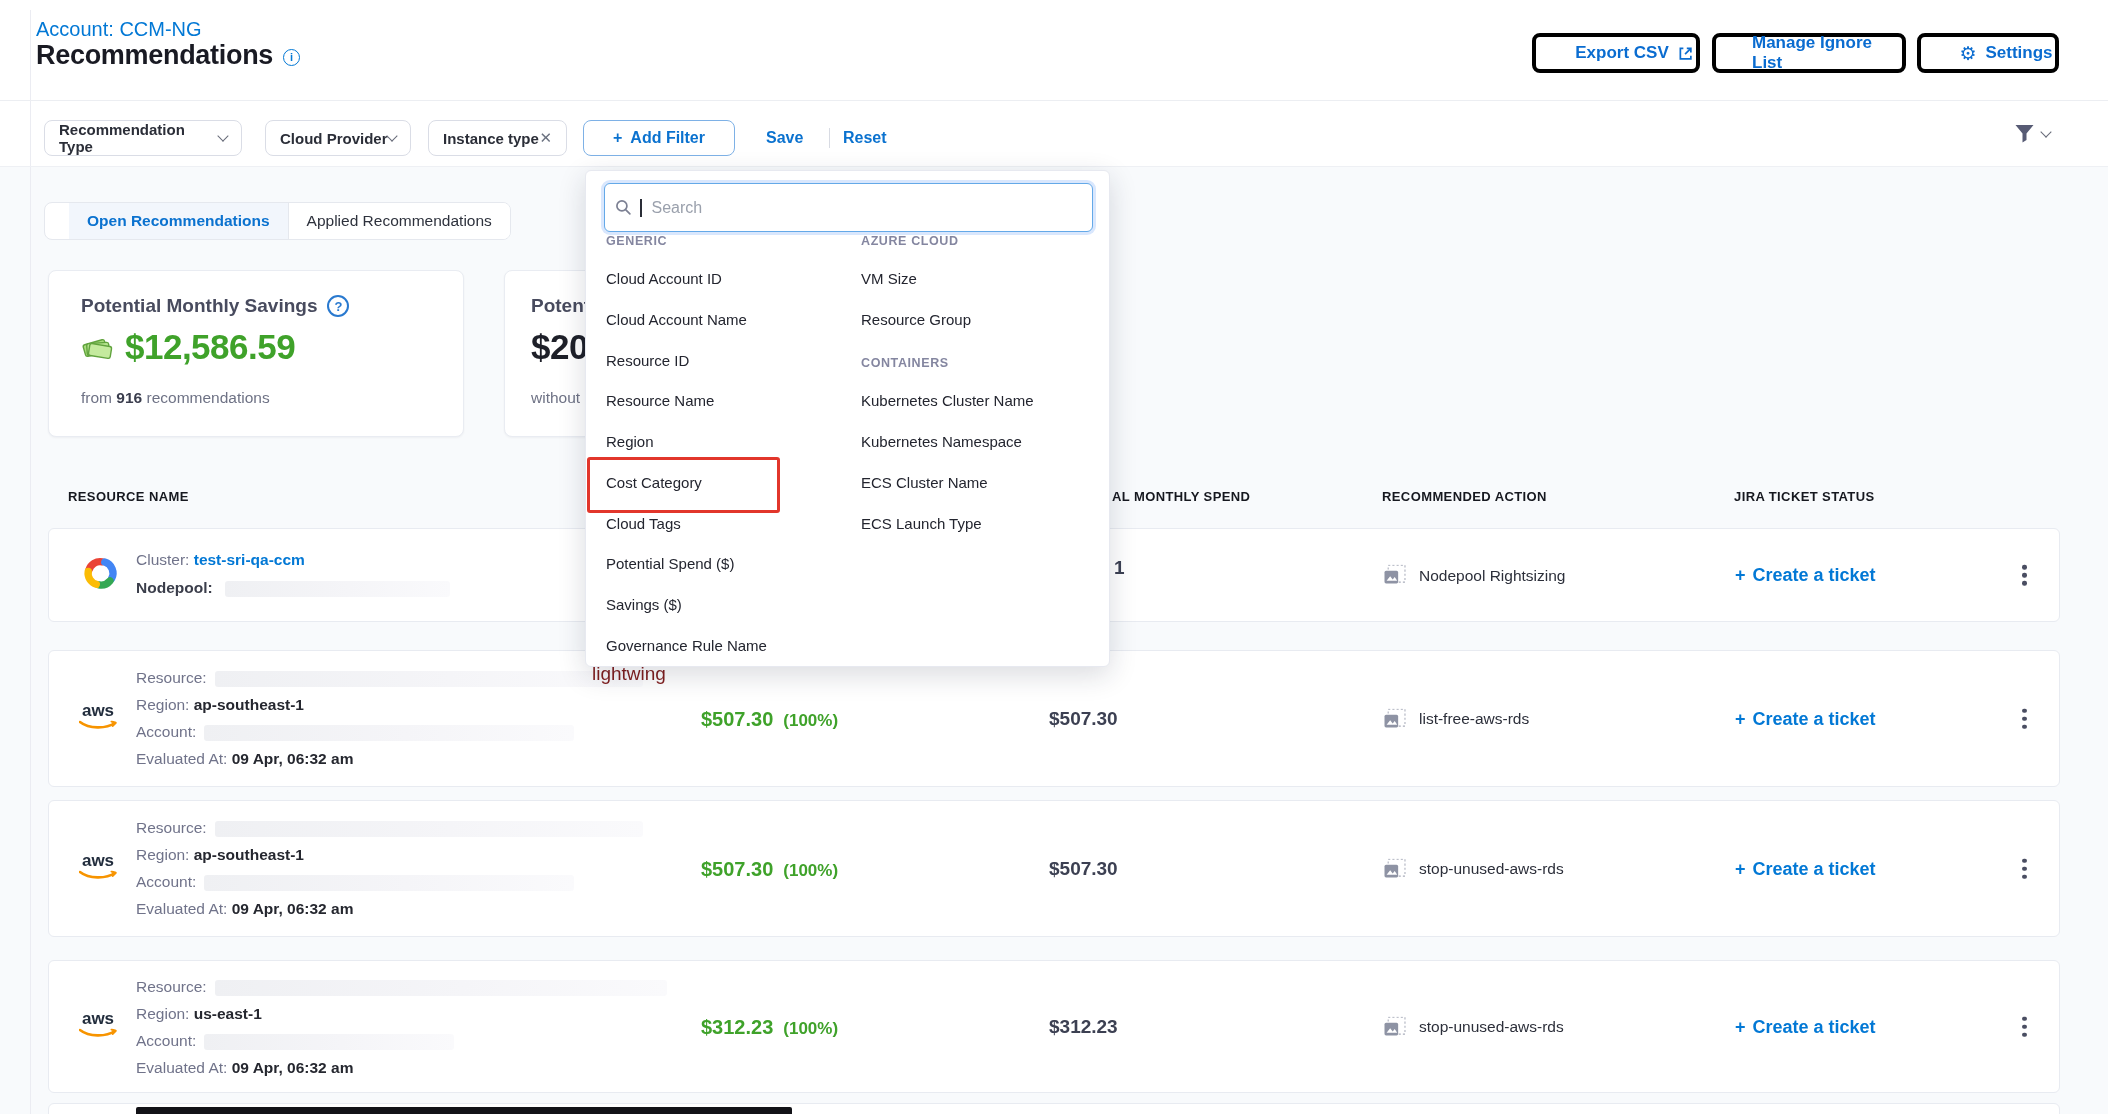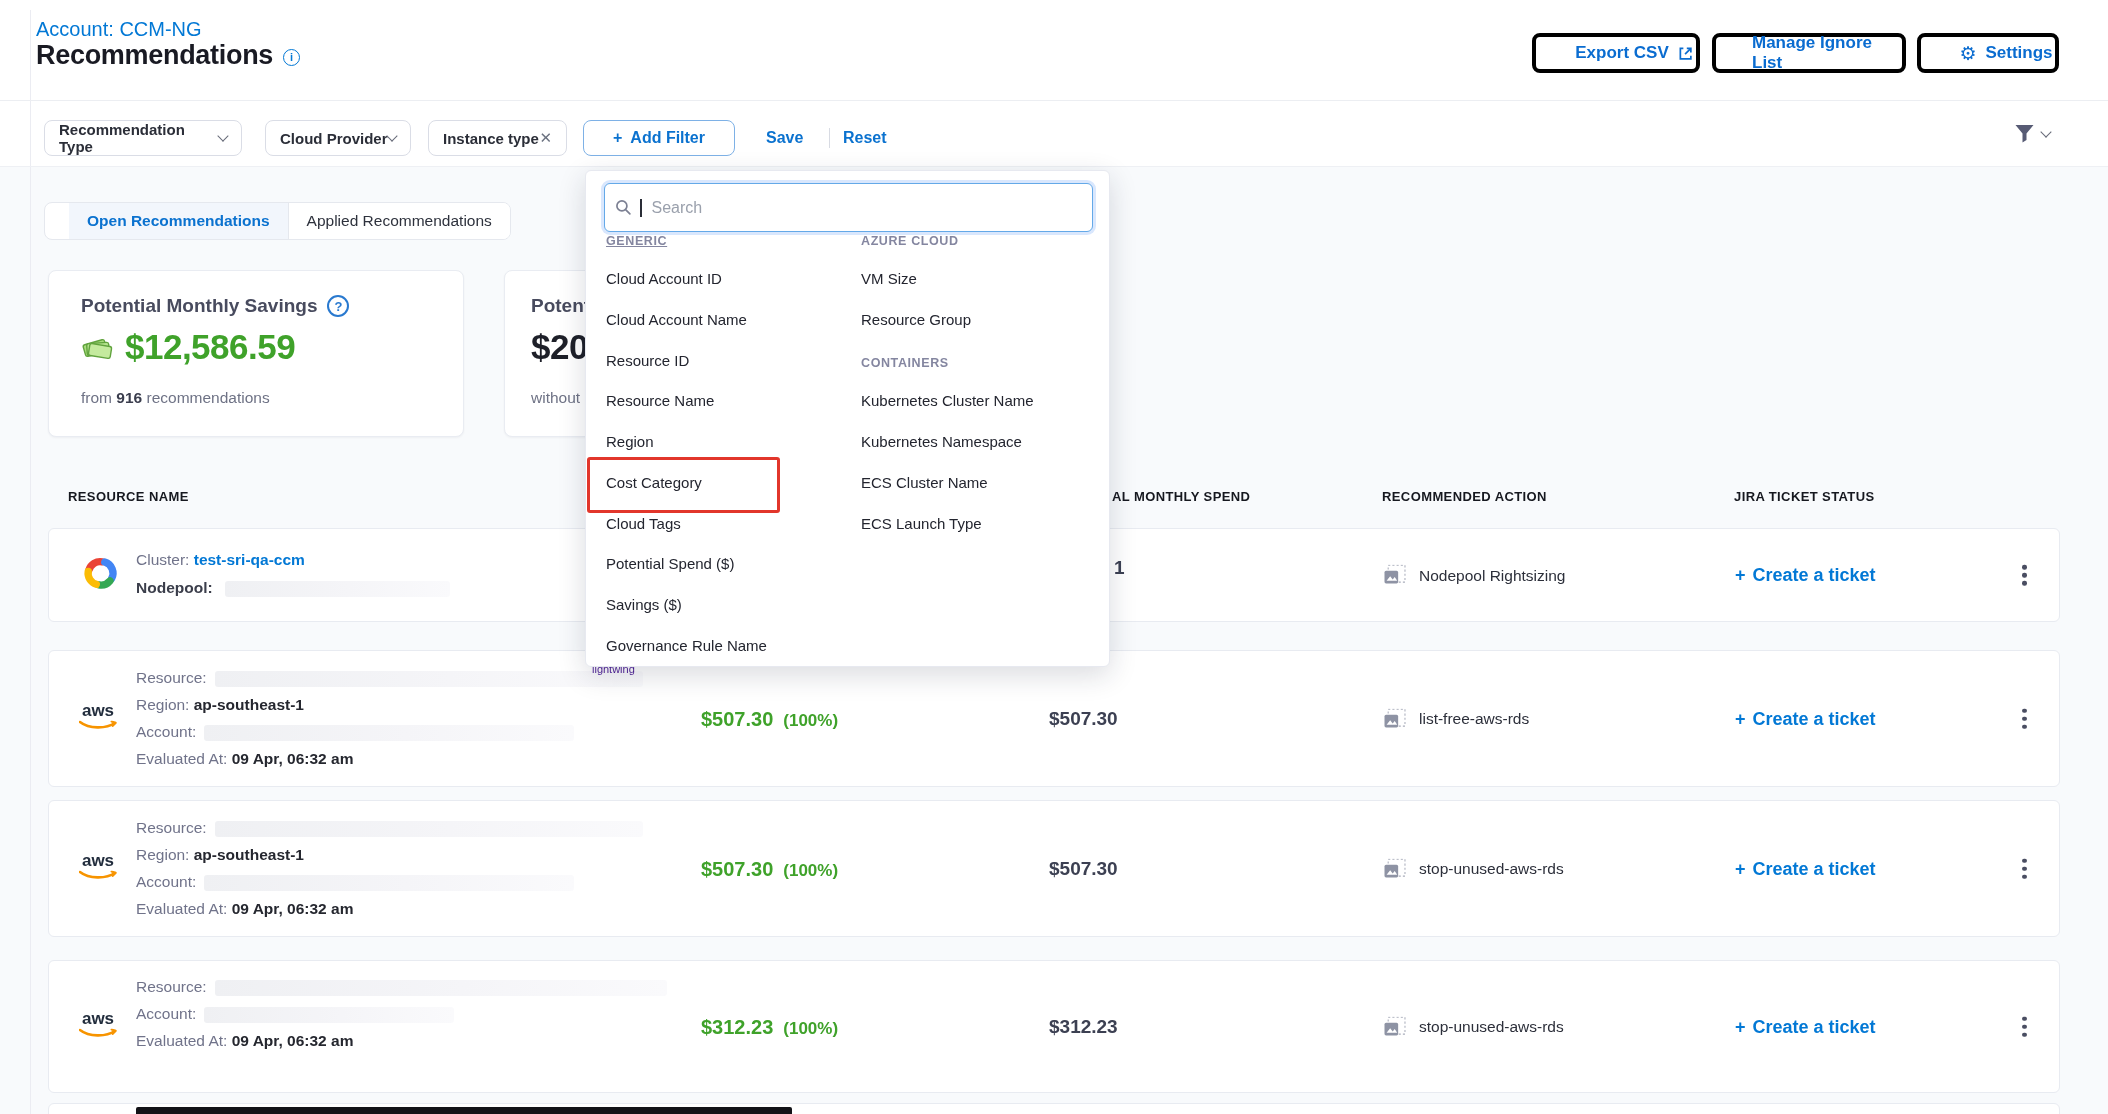--- a/index.html
+++ b/index.html
@@ -96,21 +96,21 @@
   .sv-amt { font-size:20px; } .sv-pct { font-size:17px; font-weight:600; }
   .spend { position:absolute; left:1000px; top:50%; transform:translateY(-50%); font-size:19px; font-weight:700; color:#3c4052; }
   .spend-frag { position:absolute; left:1065px; top:28px; font-size:19px; font-weight:700; color:#3c4052; }
   .action { position:absolute; left:1334px; top:50%; transform:translateY(-50%); display:flex; align-items:center;
           gap:12px; font-size:15.5px; color:#2c2f3a; }
   .ticket { position:absolute; left:1686px; top:50%; transform:translateY(-50%); display:flex; align-items:center;
           gap:7px; color:#0278d5; font-weight:700; font-size:18px; cursor:pointer; }
   .kebab { position:absolute; left:1968px; top:50%; transform:translateY(-50%); display:flex; flex-direction:column;
           gap:3.5px; padding:5px; cursor:pointer; }
   .kebab i { width:4.5px; height:4.5px; border-radius:50%; background:#4a4e62; }
-  .lightwing { position:absolute; left:592px; top:663px; font-size:11px; color:#4c1d95; z-index:20; }
+  .lightwing { position:absolute; left:592px; top:663px; font-size:19px; color:#7f1d1d; z-index:20; }
   .blackbar { position:absolute; left:87px; top:3px; width:656px; height:9px; background:#121217; border-radius:2px; }
 </style>
 </head>
 <body>
 
 <div class="app">
   <div class="lower-bg"></div>
   <div class="left-line"></div>
   <div class="divider1"></div>
   <div class="divider2"></div>
@@ -321,20 +321,21 @@
   <div class="row" id="row4">
     <div class="prov">
       <span class="aws-t">aws</span>
       <svg width="38" height="10" viewBox="0 0 38 10">
         <path d="M1 1.5 C10 8.5, 27 8.5, 36 2.5" stroke="#f79400" stroke-width="2.6" fill="none" stroke-linecap="round"></path>
         <path d="M32.5 1 l4.2 1.3 -2.9 3.1" fill="none" stroke="#f79400" stroke-width="2" stroke-linecap="round" stroke-linejoin="round"></path>
       </svg>
     </div>
     <div class="r-lines" style="top:16px;">
       <div><span class="lbl">Resource:</span><span class="blur" style="width:452px;"></span></div>
+      <div><span class="lbl">Region:</span> <span class="val">us-east-1</span></div>
       <div><span class="lbl">Account:</span><span class="blur" style="width:250px;"></span></div>
       <div><span class="lbl">Evaluated At:</span> <span class="val">09 Apr, 06:32 am</span></div>
     </div>
     <div class="savings">
       <span class="sv-amt">$312.23</span>
       <span class="sv-pct">(100%)</span>
     </div>
     <div class="spend">$312.23</div>
     <div class="action">
       <svg width="24" height="21" viewBox="0 0 22 20">
@@ -362,21 +363,21 @@
   <div class="panel">
     <div class="search-wrap">
       <svg width="17" height="17" viewBox="0 0 16 16">
         <circle cx="6.5" cy="6.5" r="4.7" fill="none" stroke="#7c8093" stroke-width="1.6"></circle>
         <line x1="10.2" y1="10.2" x2="14" y2="14" stroke="#7c8093" stroke-width="1.6" stroke-linecap="round"></line>
       </svg>
       <span class="caret"></span>
       <input class="search-input" placeholder="Search" style="">
     </div>
 
-    <div class="p-sec" style="left:20px;top:63px;text-decoration:underline;">GENERIC</div>
+    <div class="p-sec" style="left:20px;top:63px;">GENERIC</div>
     <div class="p-item" style="left:20px;top:99px;">Cloud Account ID</div>
     <div class="p-item" style="left:20px;top:140px;">Cloud Account Name</div>
     <div class="p-item" style="left:20px;top:181px;">Resource ID</div>
     <div class="p-item" style="left:20px;top:221px;">Resource Name</div>
     <div class="p-item" style="left:20px;top:262px;">Region</div>
     <div class="p-item" style="left:20px;top:303px;">Cost Category</div>
     <div class="p-item" style="left:20px;top:344px;">Cloud Tags</div>
     <div class="p-item" style="left:20px;top:384px;">Potential Spend ($)</div>
     <div class="p-item" style="left:20px;top:425px;">Savings ($)</div>
     <div class="p-item" style="left:20px;top:466px;">Governance Rule Name</div>

